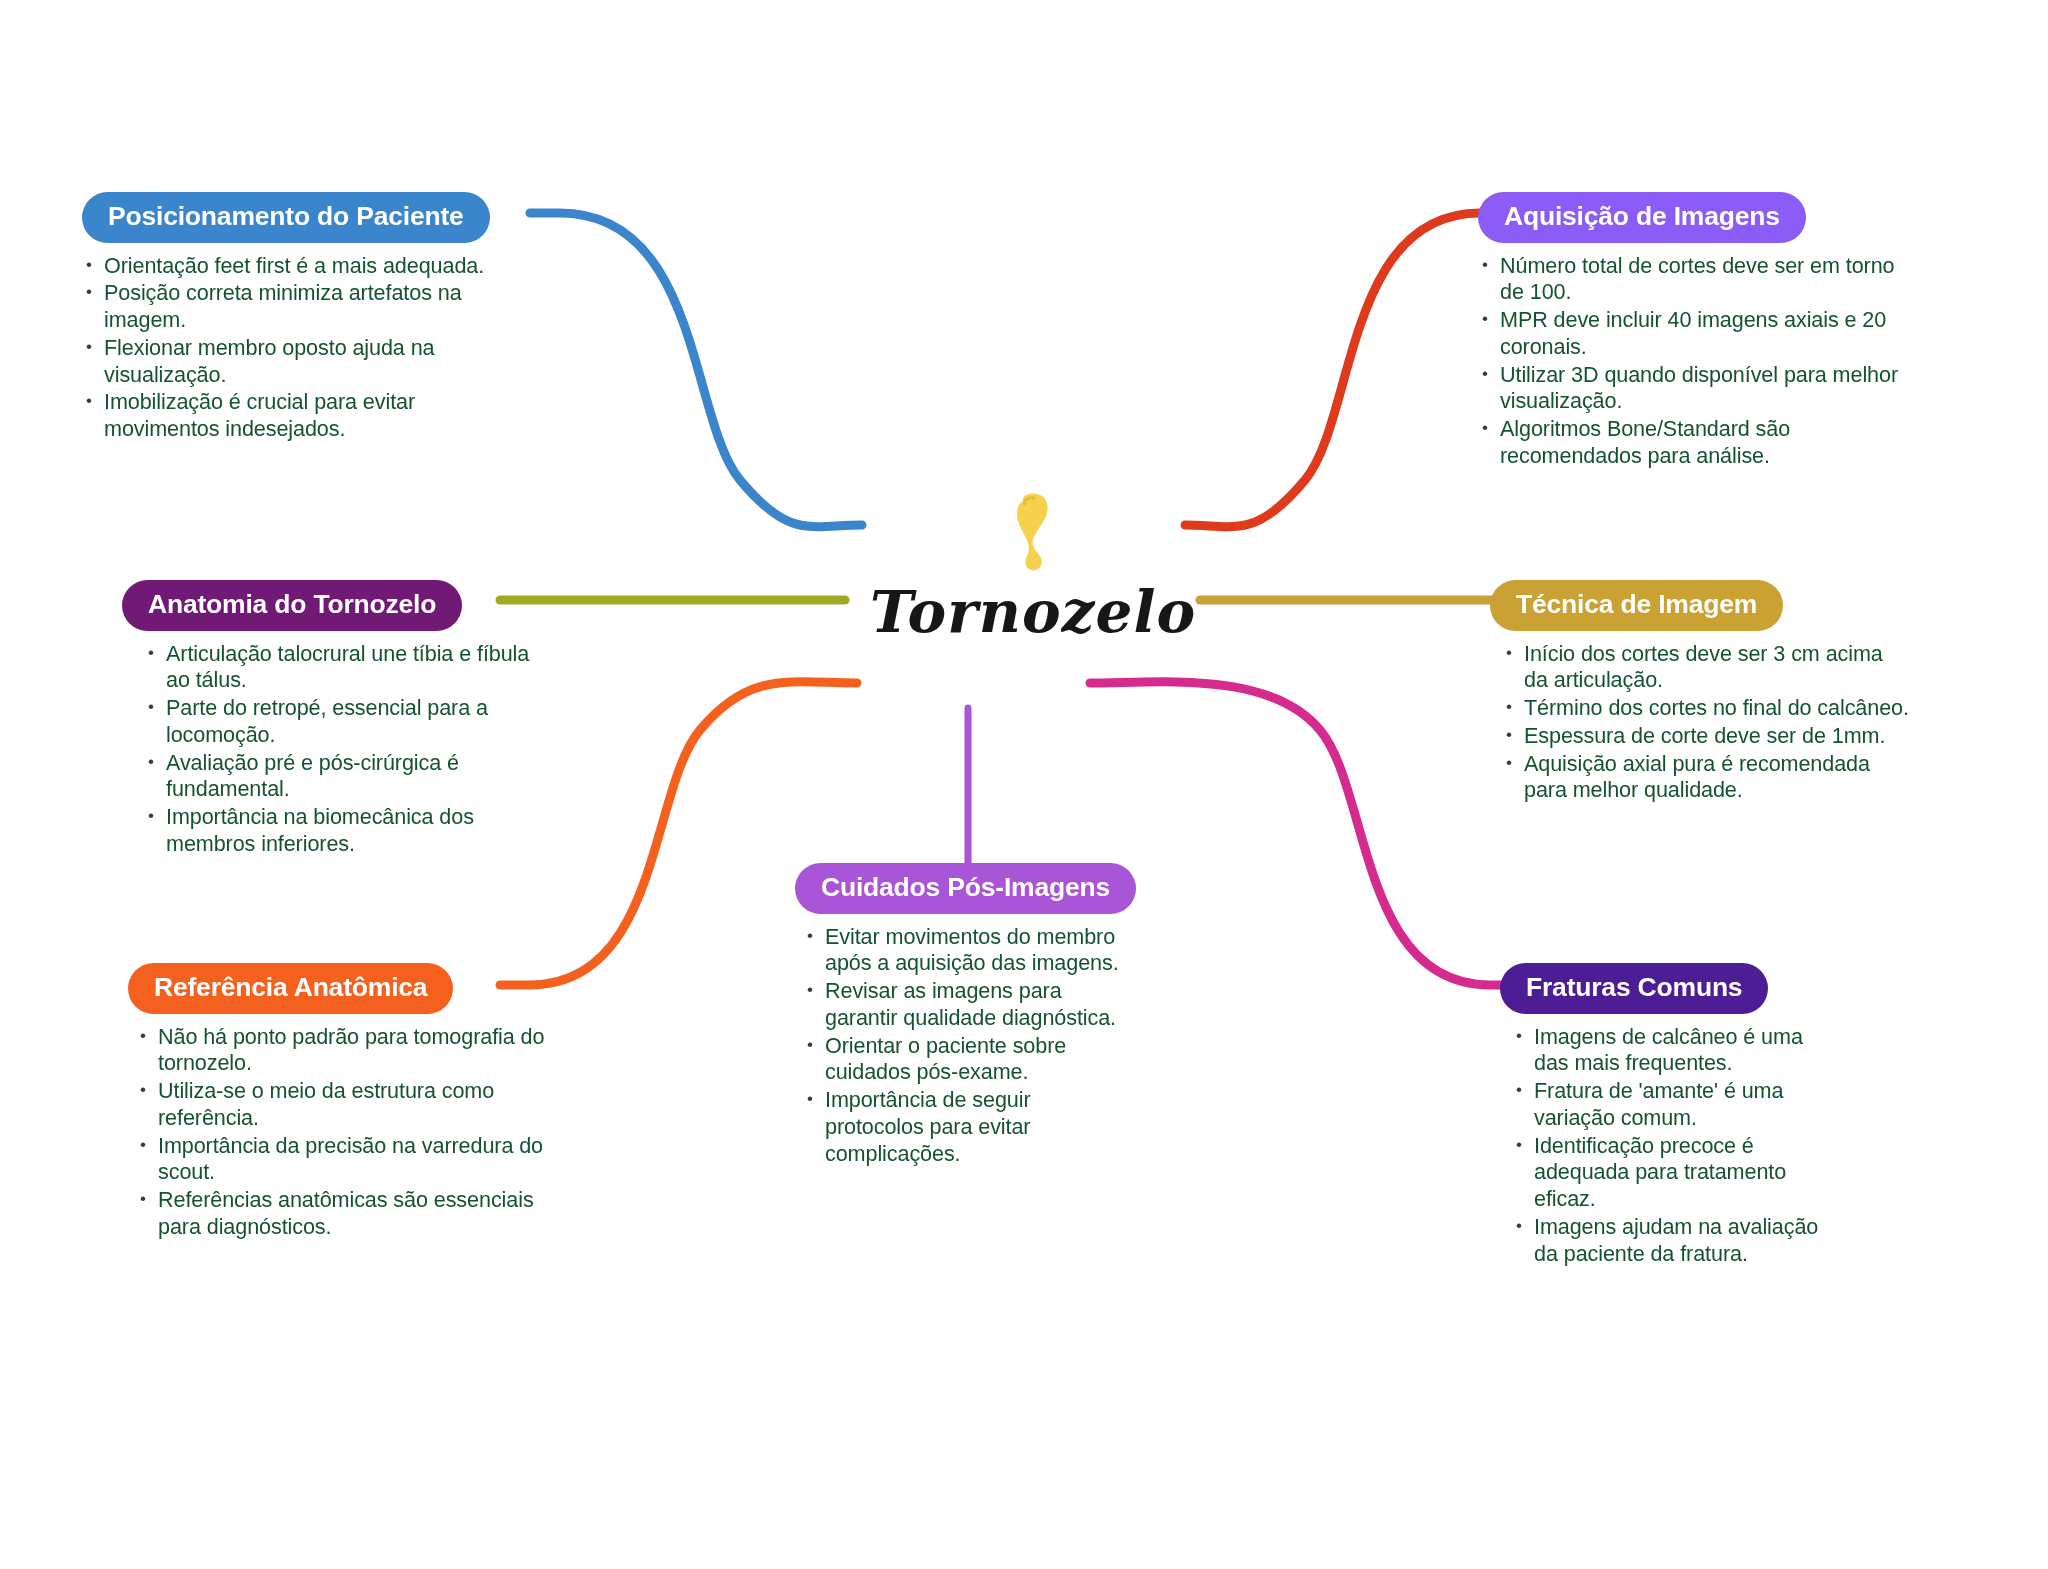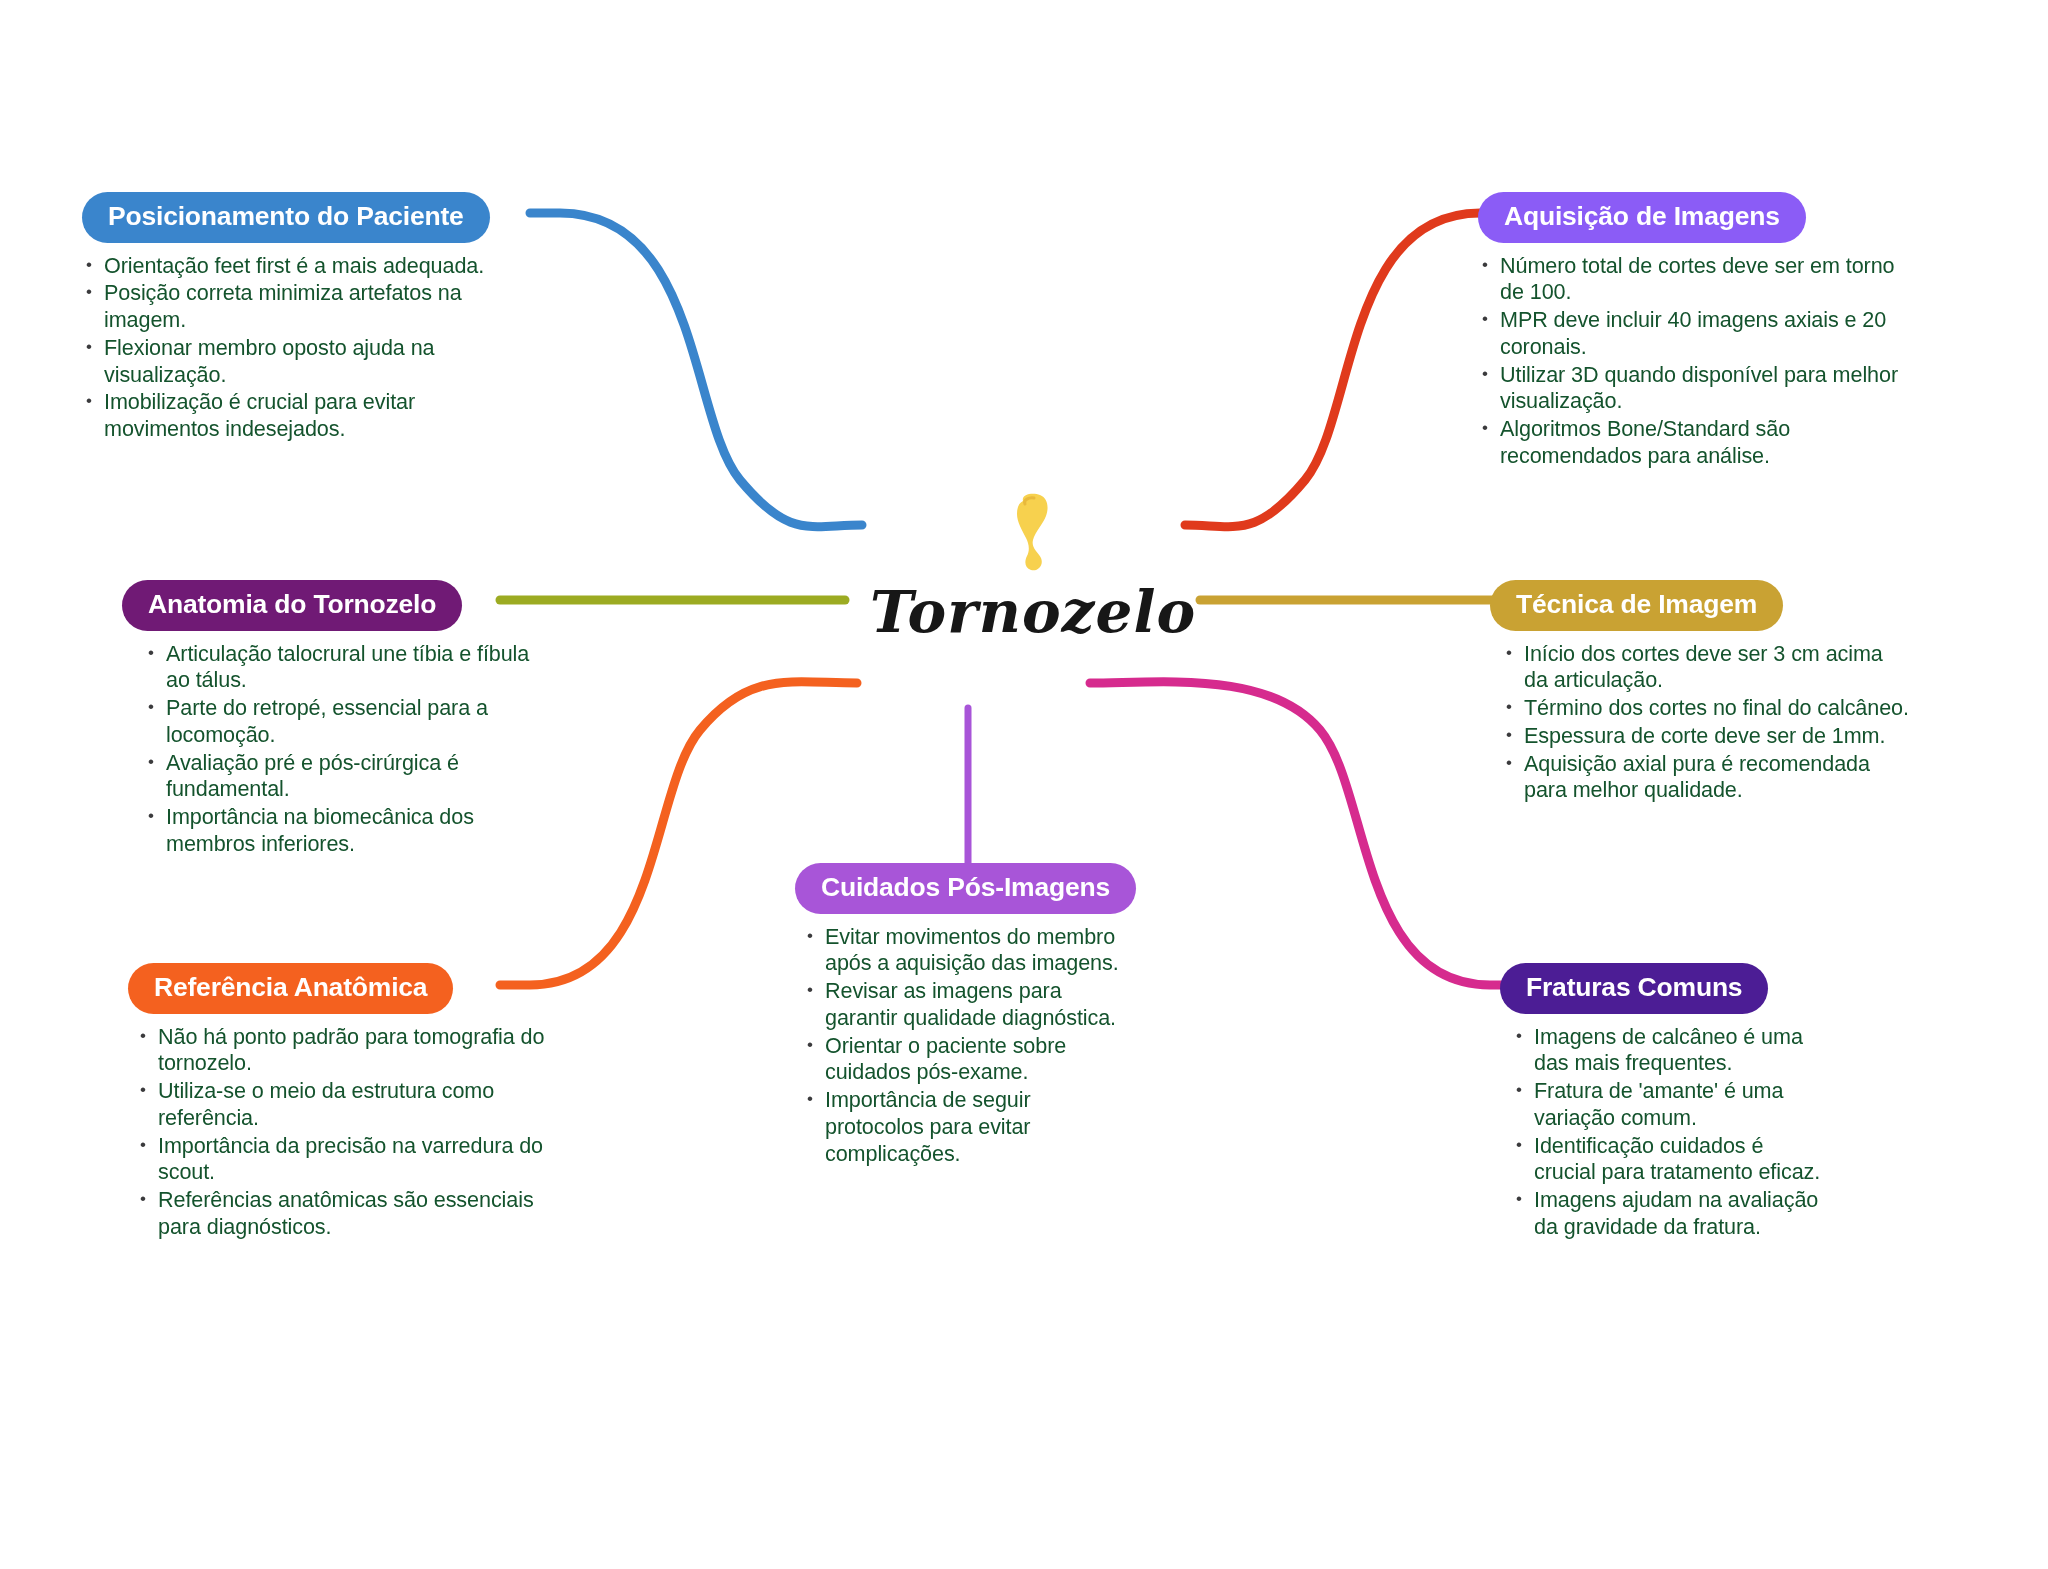--- a/index.html
+++ b/index.html
@@ -189,18 +189,18 @@
       <li>Orientar o paciente sobre cuidados pós-exame.</li>
       <li>Importância de seguir protocolos para evitar complicações.</li>
     </ul>
   </div>
 
   <div class="branch right" style="left: 1500px; top: 963px; width: 400px;">
     <div class="pill" style="background:#4c1d95;">Fraturas Comuns</div>
     <ul class="bullets" style="margin-left: 12px; width: 310px;">
       <li>Imagens de calcâneo é uma das mais frequentes.</li>
       <li>Fratura de 'amante' é uma variação comum.</li>
-      <li>Identificação cuidados é crucial para tratamento eficaz.</li>
-      <li>Imagens ajudam na avaliação da gravidade da fratura.</li>
+      <li>Identificação precoce é adequada para tratamento eficaz.</li>
+      <li>Imagens ajudam na avaliação da paciente da fratura.</li>
     </ul>
   </div>
 
 </div>
 
 </body></html>

